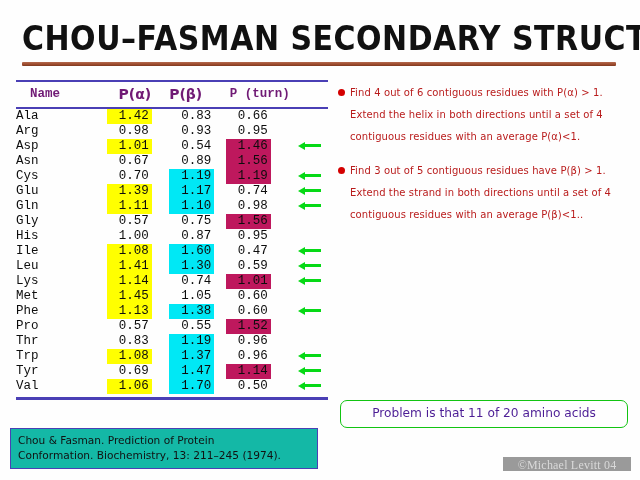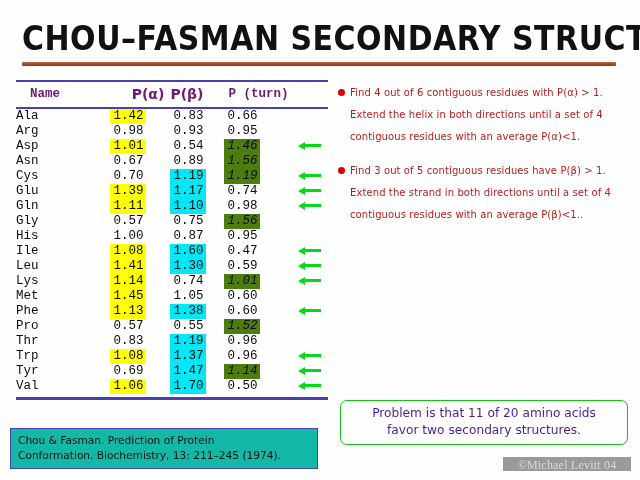--- a/index.html
+++ b/index.html
@@ -63,45 +63,45 @@
   table.cf thead th {
     padding: 4px 0 5px 0;
     border-top: 2.5px solid #4a3fb5;
     border-bottom: 2.5px solid #4a3fb5;
     color: #701a75;
     font-weight: 700;
     text-align: left;
     white-space: nowrap;
   }
   table.cf th.c-name { width: 104px; padding-left: 14px; }
-  table.cf th.c-a    { width: 66px;  text-align: right; padding-left: 6px; font-family: "DejaVu Sans", sans-serif; font-size: 14px;}
+  table.cf th.c-a    { width: 66px;  text-align: center; padding-left: 6px; font-family: "DejaVu Sans", sans-serif; font-size: 14px;}
   table.cf th.c-b    { width: 66px;  text-align: left; padding-left: 6px; font-family: "DejaVu Sans", sans-serif; font-size: 14px;}
   table.cf th.c-t    { width: 76px;  text-align: left; padding-left: 4px; }
 
   table.cf tbody td {
     padding: 0;
     height: 15px;
     line-height: 15px;
     color: #0d0d0d;
     white-space: nowrap;
   }
   td.name { padding-left: 14px; }
   td.val  { text-align: left; }
   .cellbox {
     display: inline-block;
-    padding: 0 3px 0 3px;
+    padding: 0 3px 0 12px;
     min-width: 30px;
   }
   td.col-a .cellbox { margin-left: 6px; }
   td.col-b .cellbox { margin-left: 6px; }
   td.col-t .cellbox { margin-left: 0; }
 
   .hl-a { background: #ffff00; }
   .hl-b { background: #00e8f5; }
-  .hl-t { background: #4d7c0f; font-style: italic; }
+  .hl-t { background: #be185d; }
 
   td.arrow {
     width: 34px;
     text-align: left;
     padding-left: 4px;
     color: #00d21e;
   }
   .arrow-glyph {
     display: inline-block;
     position: relative;
@@ -376,21 +376,20 @@
         <div class="bullet-text">Find 4 out of 6 contiguous residues with P(α) &gt; 1. Extend the helix in both directions until a set of 4 contiguous residues with an average P(α)&lt;1.</div>
       </div>
       <div class="bullet">
         <span class="bullet-dot"></span>
         <div class="bullet-text">Find 3 out of 5 contiguous residues have P(β) &gt; 1. Extend the strand in both directions until a set of 4 contiguous residues with an average P(β)&lt;1..</div>
       </div>
     </div>
 
   <div class="problem-box">
     <div>Problem is that 11 of 20 amino acids</div>
-    <div>favor two secondary structures.</div>
   </div>
 
   <div class="citation-box">
     <div>Chou &amp; Fasman. Prediction of Protein</div>
     <div>Conformation. Biochemistry, 13: 211–245 (1974).</div>
   </div>
 
   <div class="watermark">©Michael Levitt 04</div>
 
 </div>

